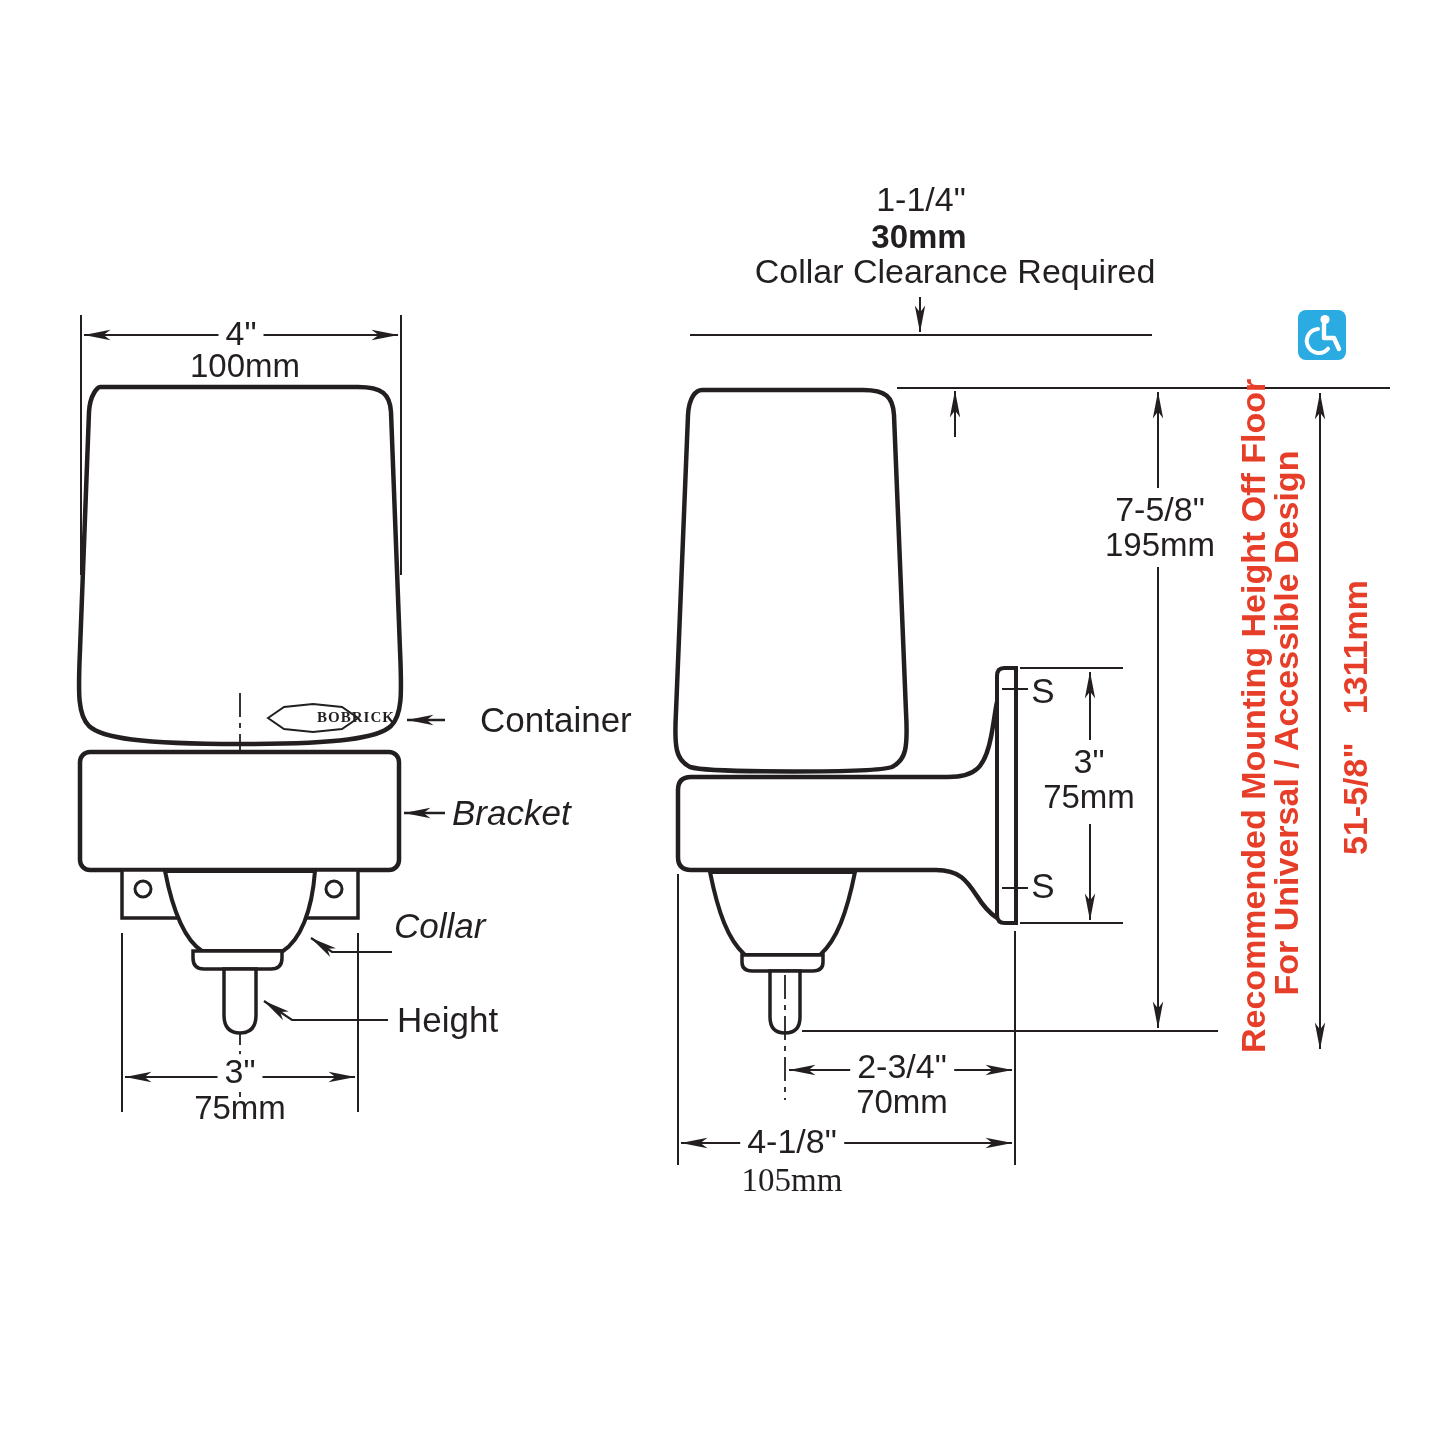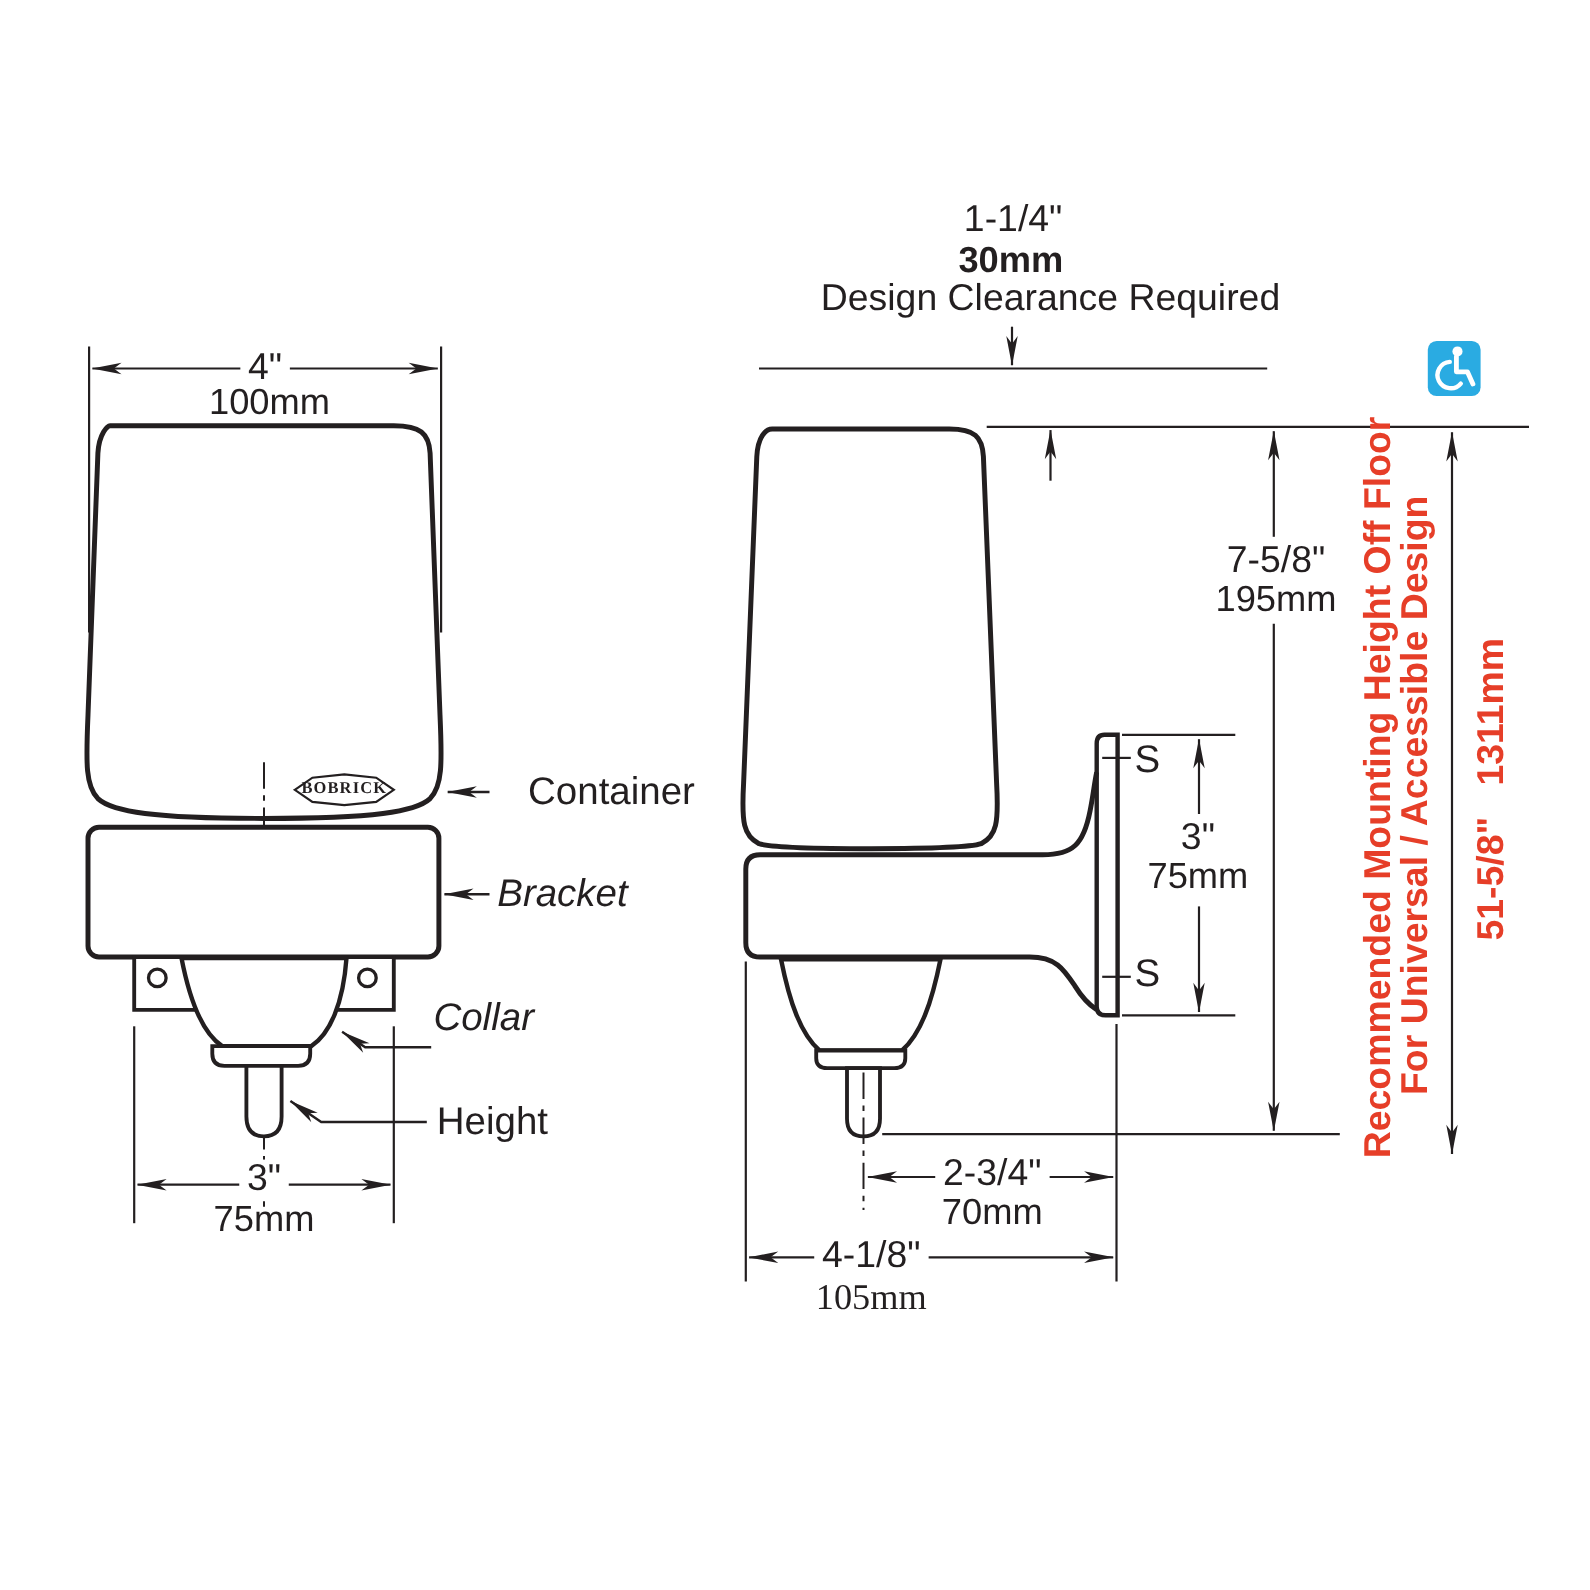--- a/index.html
+++ b/index.html
@@ -6,21 +6,21 @@
   .canvas{position:relative;width:1445px;height:1445px;background:#fff;overflow:hidden;
           font-family:"Liberation Sans",sans-serif;color:#231f20;}
   svg.linework{position:absolute;left:0;top:0;}
   .t{position:absolute;white-space:nowrap;color:#231f20;line-height:1.05;}
   .c{transform:translate(-50%,-50%);text-align:center;}
   .vl{transform:translate(0,-50%);}
   .fs34{font-size:34px;}
   .fs33{font-size:33px;}
   .fs35{font-size:35px;}
   .wbg{background:#ffffff;padding:0 7px;}
-  .logo-text{font-family:"Liberation Serif",serif;font-size:15px;letter-spacing:1px;font-weight:bold;}
+  .logo-text{font-family:"Liberation Serif",serif;font-size:15px;letter-spacing:1px;font-weight:bold;margin-left:43px;}
   .red-rot{position:absolute;transform-origin:0 0;transform:rotate(-90deg);
            font-weight:bold;text-align:center;white-space:nowrap;}
   .red-rot .rl{display:block;font-size:34px;line-height:33px;}
 </style>
 </head>
 <body>
 
 <div class="canvas">
 
   <svg class="linework" width="1445" height="1445" viewBox="0 0 1445 1445">
@@ -124,21 +124,21 @@
   <div class="t c logo-text" style="left:313px;top:718px;">BOBRICK</div>
   <div class="t vl fs35" style="left:452px;top:720px;margin-left:28px;">Container</div>
   <div class="t vl fs35" style="left:452px;top:813px;font-style:italic;">Bracket</div>
   <div class="t vl fs35" style="left:394px;top:926px;font-style:italic;">Collar</div>
   <div class="t vl fs35" style="left:397px;top:1020px;">Height</div>
   <div class="t c fs34 wbg" style="left:240px;top:1072px;">3"</div>
   <div class="t c fs33" style="left:240px;top:1108px;">75mm</div>
 
   <div class="t c fs34" style="left:921px;top:200px;">1-1/4"</div>
   <div class="t c fs33" style="left:919px;top:237px;font-weight:bold;">30mm</div>
-  <div class="t c fs34" style="left:955px;top:272px;">Design Clearance Required</div>
+  <div class="t c fs34" style="left:955px;top:272px;">Collar Clearance Required</div>
 
   <div class="t c fs35" style="left:1043px;top:691px;">S</div>
   <div class="t c fs35" style="left:1043px;top:886px;">S</div>
   <div class="t c fs34" style="left:1089px;top:762px;">3"</div>
   <div class="t c fs33" style="left:1089px;top:797px;">75mm</div>
   <div class="t c fs34" style="left:1160px;top:510px;">7-5/8"</div>
   <div class="t c fs33" style="left:1160px;top:545px;">195mm</div>
   <div class="t c fs34 wbg" style="left:902px;top:1067px;">2-3/4"</div>
   <div class="t c fs33" style="left:902px;top:1102px;">70mm</div>
   <div class="t c fs34 wbg" style="left:792px;top:1142px;">4-1/8"</div>

